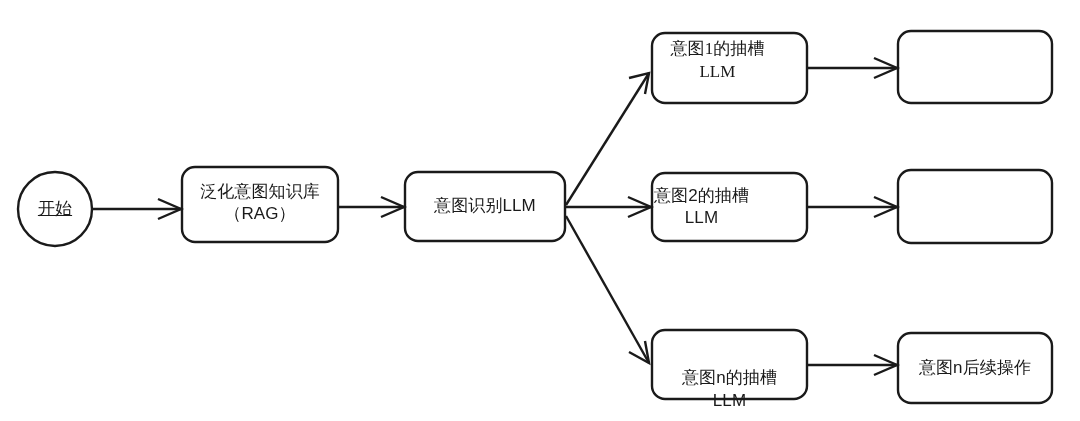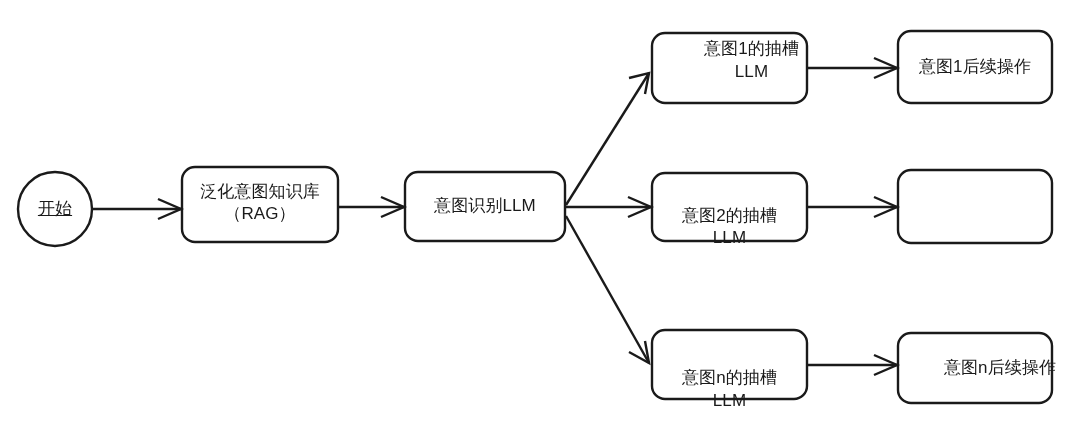--- a/index.html
+++ b/index.html
@@ -118,27 +118,26 @@
 
   </svg>
 
   <div class="node-label label-circle" style="left:18px;  top:172px; width:74px;  height:74px;text-decoration:underline;">开始</div>
 
   <div class="node-label" style="left:182px; top:167px; width:156px; height:72px;">泛化意图知识库
 （RAG）</div>
 
   <div class="node-label" style="left:405px; top:172px; width:160px; height:69px;">意图识别LLM</div>
 
-  <div class="node-label" style="left:674px; top:33px;  width:155px; height:55px;">意图1的抽槽
+  <div class="node-label" style="left:640px; top:33px;  width:155px; height:55px;font-family:Liberation Serif, serif;">意图1的抽槽
 LLM</div>
 
-  <div class="node-label" style="left:652px; top:173px; width:155px; height:68px;margin-top:20px;">意图2的抽槽
+  <div class="node-label" style="left:624px; top:173px; width:155px; height:68px;">意图2的抽槽
 LLM</div>
 
   <div class="node-label" style="left:652px; top:330px; width:155px; height:69px;margin-top:25px;">意图n的抽槽
 LLM</div>
 
-  <div class="node-label" style="left:898px; top:31px;  width:154px; height:72px;">意图1后续操作</div>
 
 
-  <div class="node-label" style="left:898px; top:333px; width:154px; height:70px;padding-left:25px;">意图n后续操作</div>
+  <div class="node-label" style="left:898px; top:333px; width:154px; height:70px;">意图n后续操作</div>
 
 </div>
 
 </body></html>

